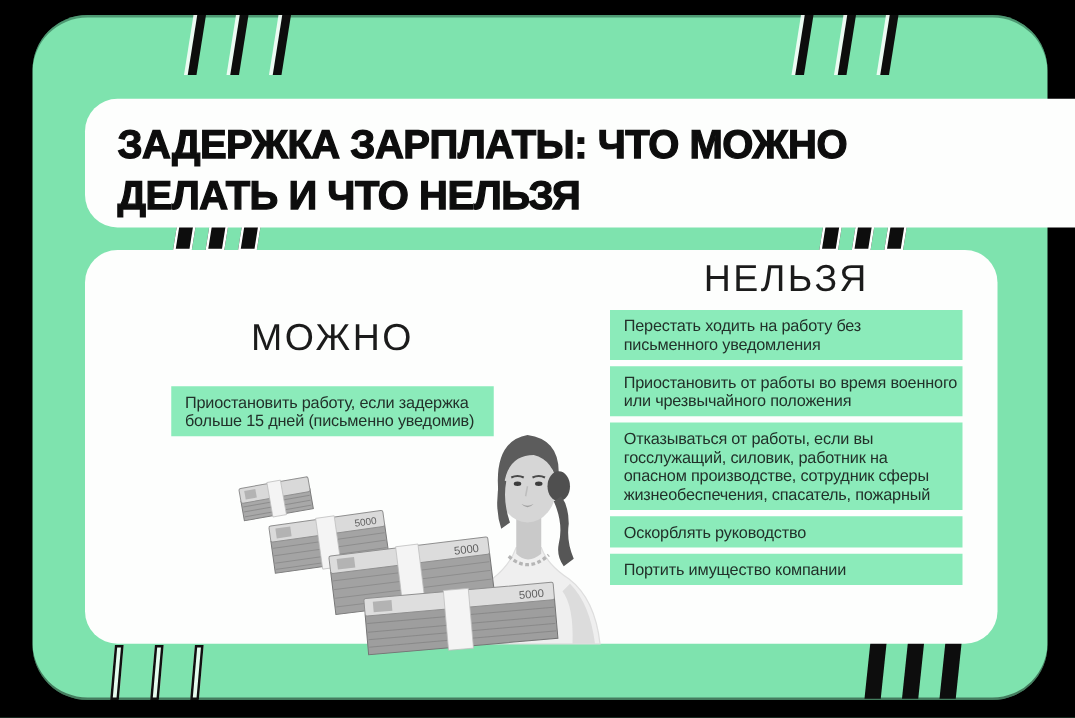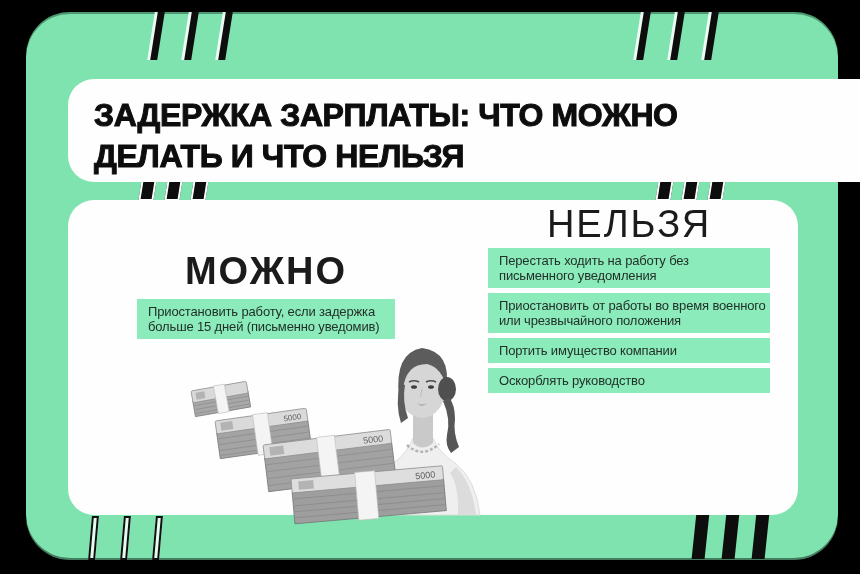--- a/index.html
+++ b/index.html
@@ -23,24 +23,24 @@
     font-size:32px;line-height:41px;font-weight:900;letter-spacing:-.4px;
     color:var(--ink,#0D0D0D);white-space:pre;
     -webkit-text-stroke:1px var(--ink,#0D0D0D);
   }
   .content-card{left:42px;top:188px;width:730px;height:315px;}
 
   .col{position:absolute;}
   .col-can{left:111px;top:243px;width:258px;}
   .col-cannot{left:462px;top:196px;width:282px;}
   .col-header{
-    text-align:center;font-size:38px;font-weight:300;letter-spacing:2px;
+    text-align:center;font-size:30px;font-weight:300;letter-spacing:2px;
     color:#1b1b1b;margin:0 0 8px 0;line-height:32px;
   }
-  .col-can .col-header{margin-bottom:12px;font-weight:bold;}
+  .col-can .col-header{margin-bottom:22px;}
   .boxes{display:flex;flex-direction:column;}
   .col-can .boxes{gap:0;}
   .col-cannot .boxes{gap:5px;border-radius:21px;}
   .box{
     background:var(--box-green,#8BEBBA);
     color:var(--box-text,#22312A);
     font-size:13px;line-height:15px;letter-spacing:-.15px;
     padding:5px 11px;white-space:pre;
   }
 
@@ -126,22 +126,26 @@
       </div>
     </div>
 
     <div class="col col-cannot">
       <div class="col-header">НЕЛЬЗЯ</div>
       <div class="boxes">
         <div class="box">Перестать ходить на работу без
 письменного уведомления</div>
         <div class="box">Приостановить от работы во время военного
 или чрезвычайного положения</div>
+        <div class="box">Отказываться от работы, если вы
+госслужащий, силовик, работник на
+опасном производстве, сотрудник сферы
+жизнеобеспечения, спасатель, пожарный</div>
+        <div class="box">Оскорблять руководство</div>
         <div class="box">Портить имущество компании</div>
-        <div class="box">Оскорблять руководство</div>
       </div>
     </div>
 
     <div class="photo">
       <svg viewBox="0 0 312 204" width="312" height="204">
 
         <g>
           <path d="M198 180 Q200 146 219 128 Q233 117 238 103 L258 103 Q263 117 280 128 Q301 144 305 180 Z" fill="#efefef" stroke="#dedede" stroke-width="1"></path>
           <path d="M281 132 Q297 148 301 180 L283 180 Q284 150 275 138 Z" fill="#dcdcdc"></path>
           <path d="M238 74 L238 108 Q247 117 258 108 L258 74 Z" fill="#c9c9c9"></path>

